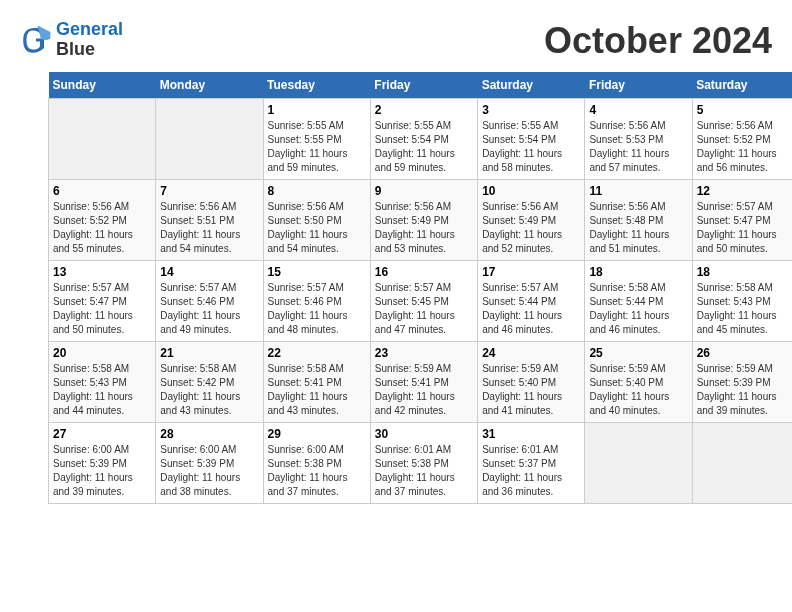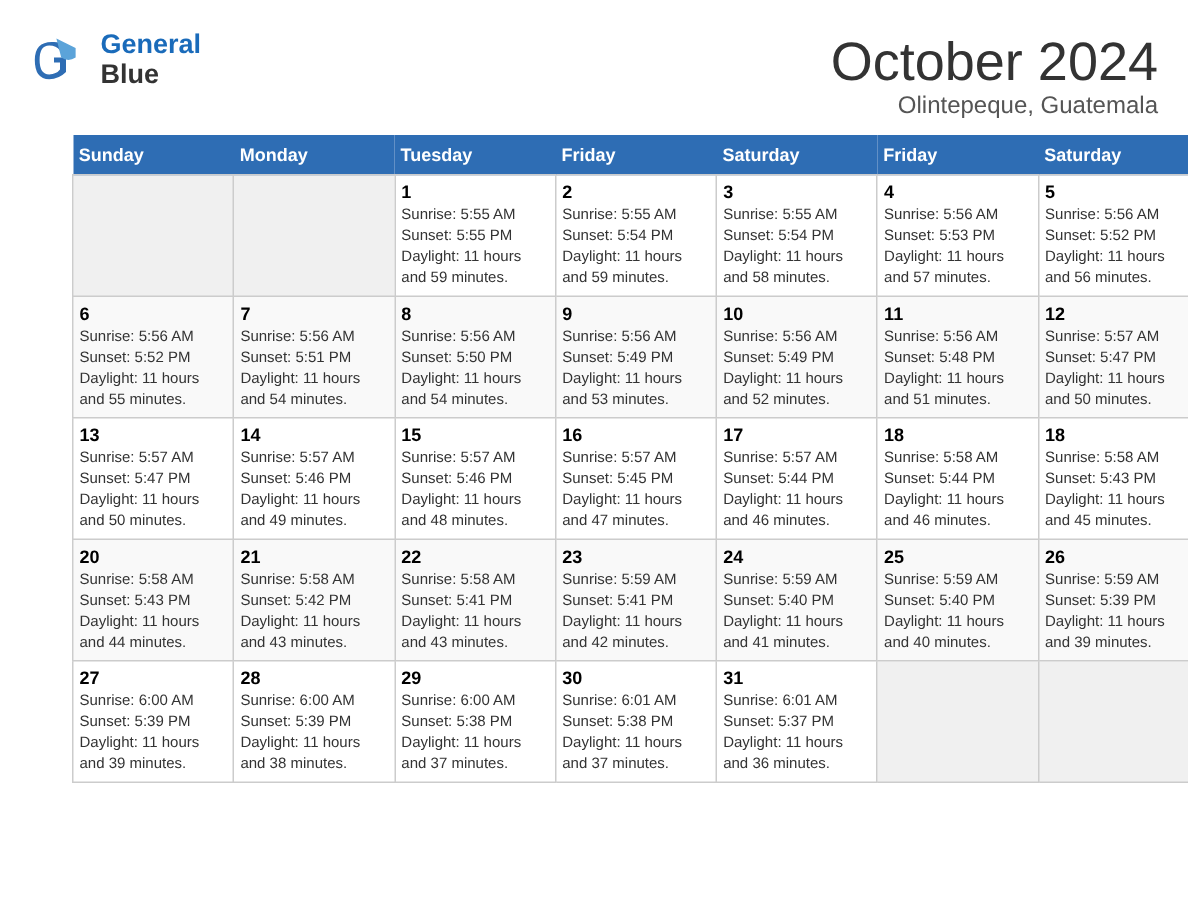--- a/index.html
+++ b/index.html
@@ -12,42 +12,41 @@
     }
     .header {
       display: flex;
       justify-content: space-between;
       align-items: flex-start;
       margin-bottom: 10px;
     }
     .logo {
       display: flex;
       align-items: center;
-      gap: 11px;
     }
     .logo-text {
       font-size: 18px;
       font-weight: bold;
       color: #333;
       line-height: 1.1;
     }
     .logo-text span {
       color: #1a6bba;
     }
     .logo-icon {
       width: 32px;
       height: 32px;
       margin-right: 4px;
     }
     .title-block {
       text-align: right;
     }
     .title-block h1 {
       font-size: 36px;
-      font-weight: normal;
+      font-weight: bold;
       color: #333;
     }
     .title-block h2 {
       font-size: 16px;
       font-weight: normal;
       color: #555;
     }
     table {
       width: 100%;
       border-collapse: collapse;
@@ -97,21 +96,20 @@
       <path d="M20 5 Q30 5 35 12 L25 12 Q22 8 16 8 Q8 8 8 20 Q8 32 16 32 Q22 32 25 28 L25 22 L20 22 L20 18 L30 18 L30 30 Q24 36 16 36 Q4 36 4 20 Q4 4 20 5Z" fill="#2e6db4"></path>
       <path d="M22 2 L38 10 L38 18 Q32 22 26 18 L22 2Z" fill="#5ba3d9"></path>
     </svg>
     <div class="logo-text">
       <div><span>General</span></div>
       <div>Blue</div>
     </div>
   </div>
   <div class="title-block">
     <h1>October 2024</h1>
-    <h2>Olintepeque, Guatemala</h2>
   </div>
 </div>
 
 <table>
   <thead>
     <tr>
     <th>Sunday</th>
         <th>Monday</th>
         <th>Tuesday</th>
         <th>Friday</th>

